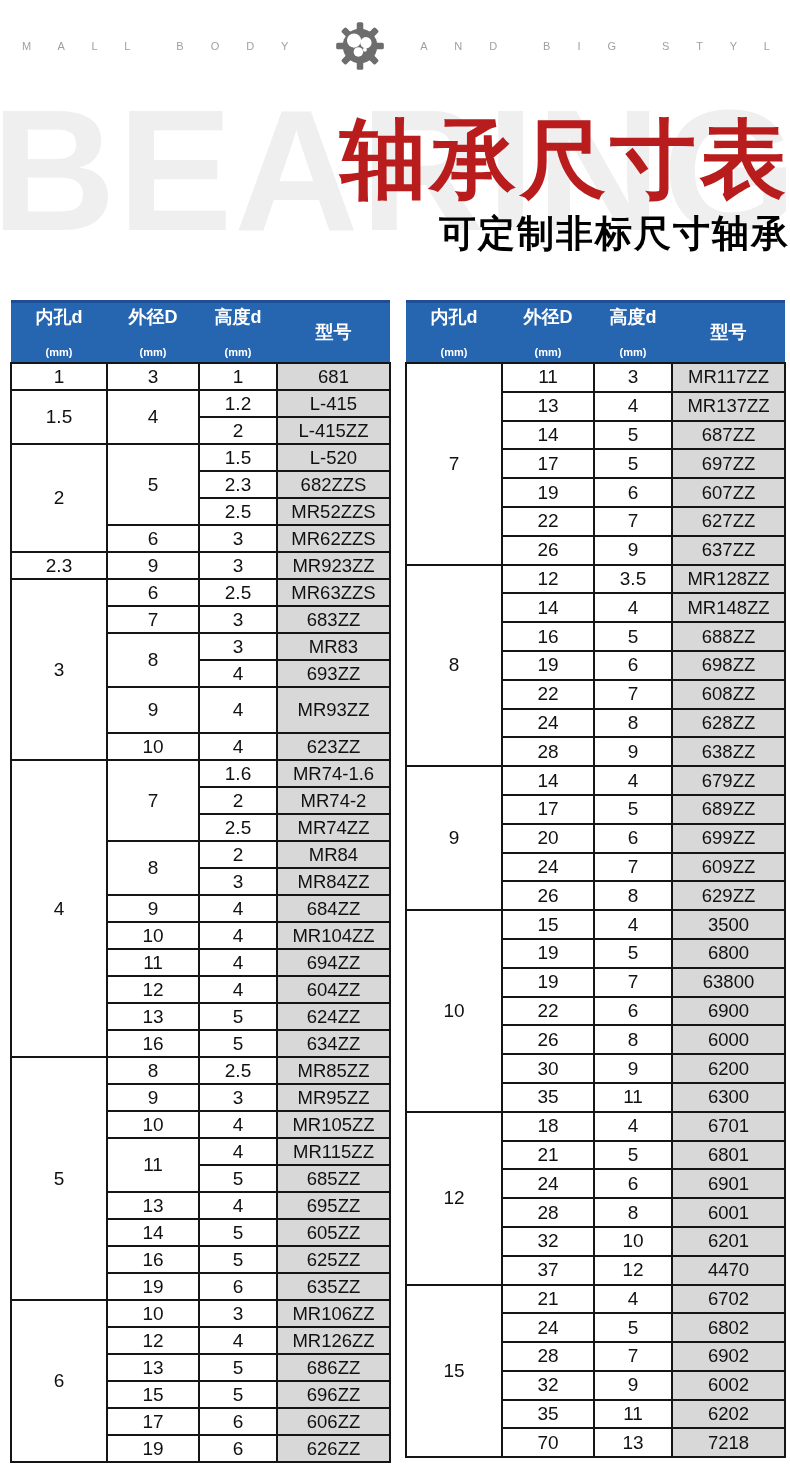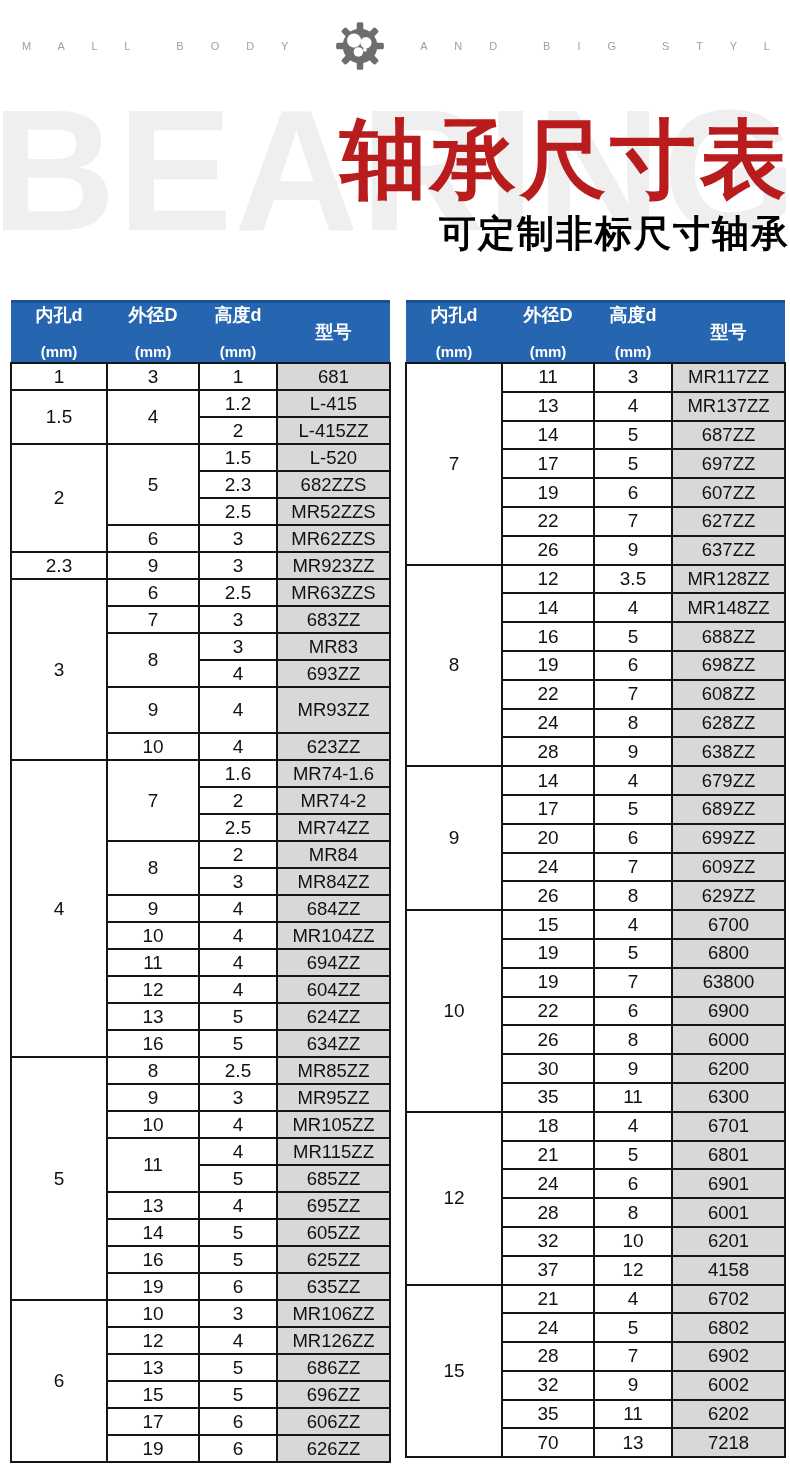--- a/index.html
+++ b/index.html
@@ -42,21 +42,21 @@
   }
   table.size-table{
     border-collapse:collapse;table-layout:fixed;width:379px;flex:0 0 auto;
     border-top:3px solid #1d4e96;
   }
   table.size-table th{
     background:#2666b0;color:#ffffff;height:59px;padding:0;text-align:center;vertical-align:middle;
     border:none;
   }
   table.size-table th .h-main{font-size:18px;font-weight:bold;line-height:1.15;}
-  table.size-table th .h-sub{font-size:15px;font-weight:bold;line-height:1.15;margin-top:18px;}
+  table.size-table th .h-sub{font-size:11px;font-weight:bold;line-height:1.15;margin-top:18px;}
   table.size-table td{
     border:2px solid #151515;text-align:center;vertical-align:middle;
     font-size:19px;color:#111;background:#ffffff;padding:0 2px;overflow:hidden;white-space:nowrap;
   }
   table.size-table td.model{background:#d8d8d8;font-size:18.5px;}
   .tbl-left tbody td{height:25px;}
   .tbl-left tbody tr.tall td{height:44px;}
   .tbl-right tbody td{height:26.8px;}
   
   table.size-table th:nth-child(1){width:96px;}
@@ -445,21 +445,21 @@
             </tr>
             <tr>
               <td rowspan="1">26</td>
               <td>8</td>
               <td class="model">629ZZ</td>
             </tr>
             <tr>
               <td rowspan="7">10</td>
               <td rowspan="1">15</td>
               <td>4</td>
-              <td class="model">6700</td>
+              <td class="model">3500</td>
             </tr>
             <tr>
               <td rowspan="1">19</td>
               <td>5</td>
               <td class="model">6800</td>
             </tr>
             <tr>
               <td rowspan="1">19</td>
               <td>7</td>
               <td class="model">63800</td>
@@ -506,21 +506,21 @@
               <td class="model">6001</td>
             </tr>
             <tr>
               <td rowspan="1">32</td>
               <td>10</td>
               <td class="model">6201</td>
             </tr>
             <tr>
               <td rowspan="1">37</td>
               <td>12</td>
-              <td class="model">4158</td>
+              <td class="model">4470</td>
             </tr>
             <tr>
               <td rowspan="6">15</td>
               <td rowspan="1">21</td>
               <td>4</td>
               <td class="model">6702</td>
             </tr>
             <tr>
               <td rowspan="1">24</td>
               <td>5</td>

